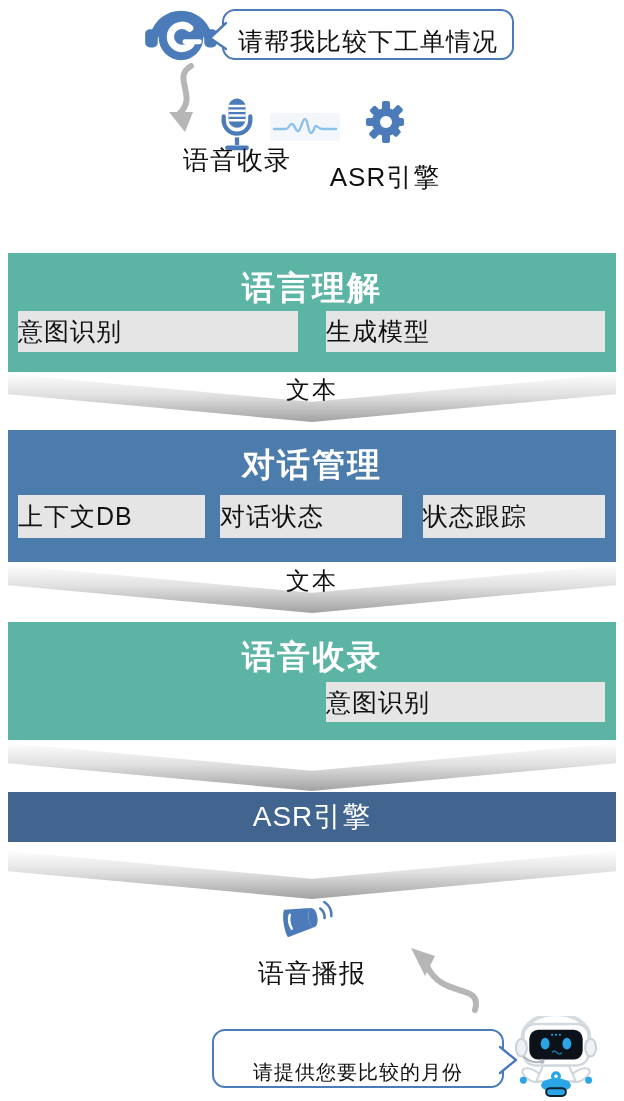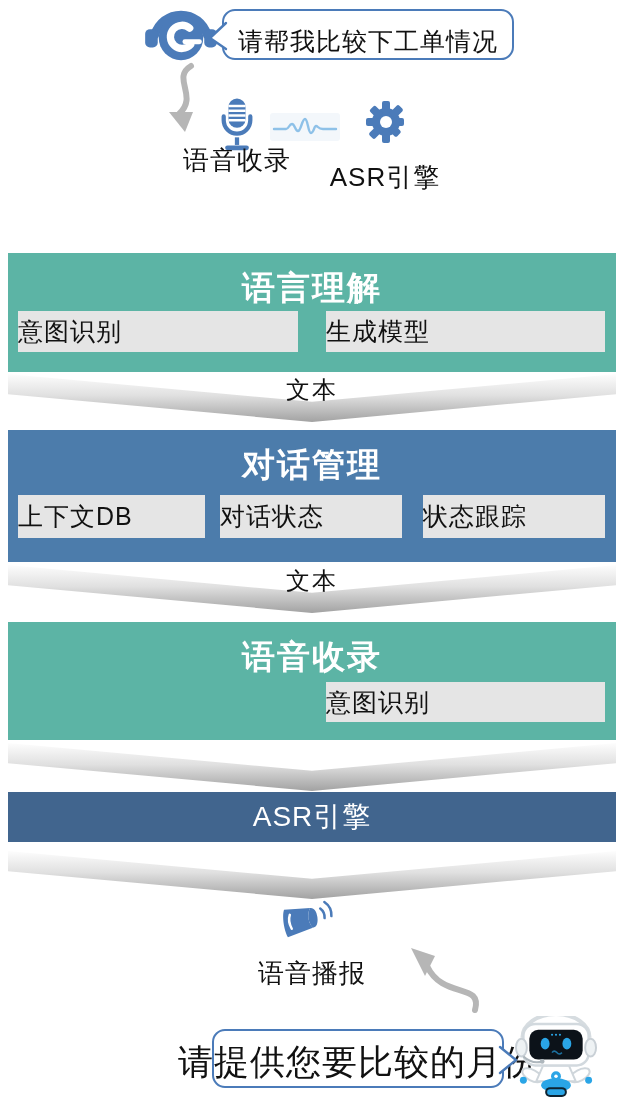--- a/index.html
+++ b/index.html
@@ -167,21 +167,21 @@
     </g>
   </svg>
 
   <div class="icon-label" style="left:252px;top:956px;width:120px">语音播报</div>
 
   <svg class="abs gray" style="left:383px;top:944px" width="100" height="72" viewBox="0 0 100 72">
     <path d="M92 66 C100 38 60 56 44 22" fill="none" stroke="currentColor" stroke-width="6" stroke-linecap="round"></path>
     <polygon points="28,4 52,12 42,32" fill="currentColor"></polygon>
   </svg>
 
-  <div class="bubble" style="left:212px;top:1029px;width:288px;height:55px;font-size:35px">
+  <div class="bubble" style="left:212px;top:1029px;width:288px;height:55px;font-size:20px">
     <span>请提供您要比较的月份</span>
     <svg class="tail tail-right" style="top:14px" width="18" height="30" viewBox="0 0 18 30">
       <path class="tfill" d="M1 2 L17 15 L1 28 Z"></path>
       <path class="tline" d="M1 2 L17 15 L1 28"></path>
     </svg>
   </div>
 
   <svg class="abs" style="left:510px;top:1016px" width="92" height="85" viewBox="0 0 92 86">
     <g fill="#fff" stroke="#cfd6db" stroke-width="2">
       <ellipse cx="22" cy="60" rx="11" ry="5.5" transform="rotate(28 22 60)"></ellipse>

